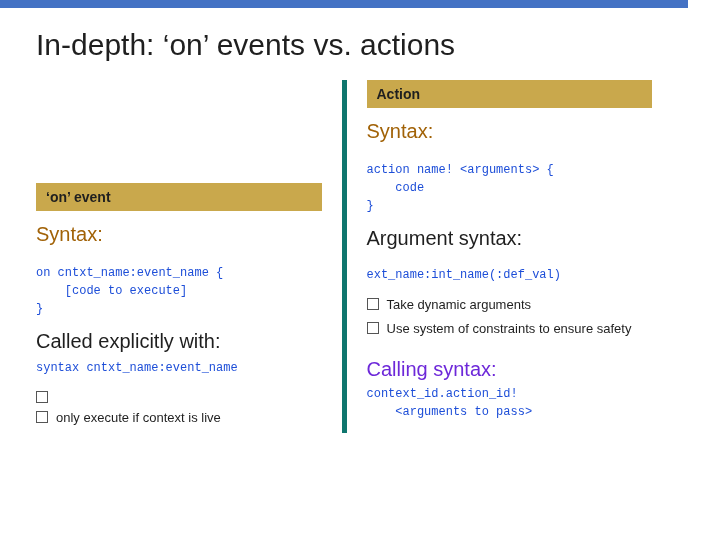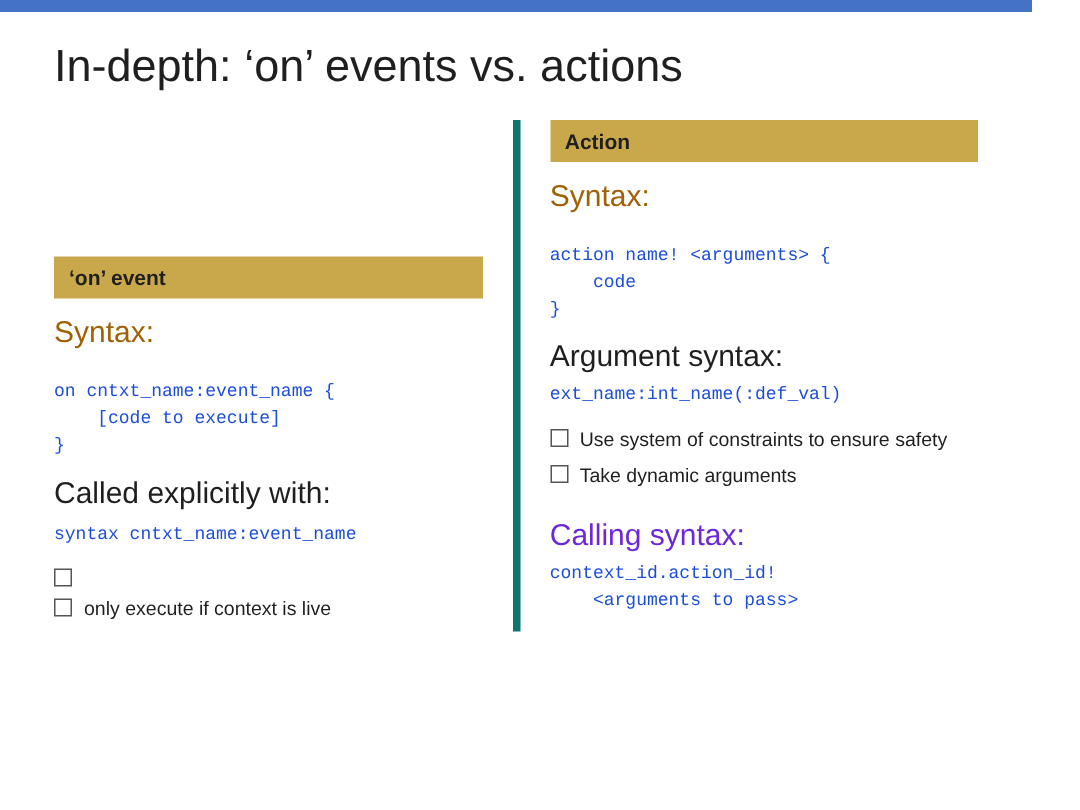--- a/index.html
+++ b/index.html
@@ -112,21 +112,21 @@
       border: 1.5px solid #555;
       margin-right: 8px;
       margin-top: 2px;
       flex-shrink: 0;
     }
 
     .arg-syntax-title {
       font-size: 20px;
       font-weight: normal;
       color: #1f1f1f;
-      margin-bottom: 4px;
+      margin-bottom: 16px;
       margin-top: 8px;
     }
 
     .calling-syntax-title {
       font-size: 20px;
       font-weight: normal;
       color: #6d28d9;
       margin-bottom: 4px;
       margin-top: 20px;
     }
@@ -171,25 +171,25 @@
         <pre class="code-block">action name! &lt;arguments&gt; {
     code
 }</pre>
 
         <h2 class="arg-syntax-title">Argument syntax:</h2>
         <pre class="code-block">ext_name:int_name(:def_val)</pre>
 
         <ul class="bullet-list">
           <li>
             <span class="checkbox"></span>
-            <span>Use system of constraints to ensure safety</span>
+            <span>Take dynamic arguments</span>
           </li>
           <li>
             <span class="checkbox"></span>
-            <span>Take dynamic arguments</span>
+            <span>Use system of constraints to ensure safety</span>
           </li>
         </ul>
 
         <h2 class="calling-syntax-title">Calling syntax:</h2>
         <pre class="code-block">context_id.action_id!
     &lt;arguments to pass&gt;</pre>
       </div>
 
     </div>
   </div>

